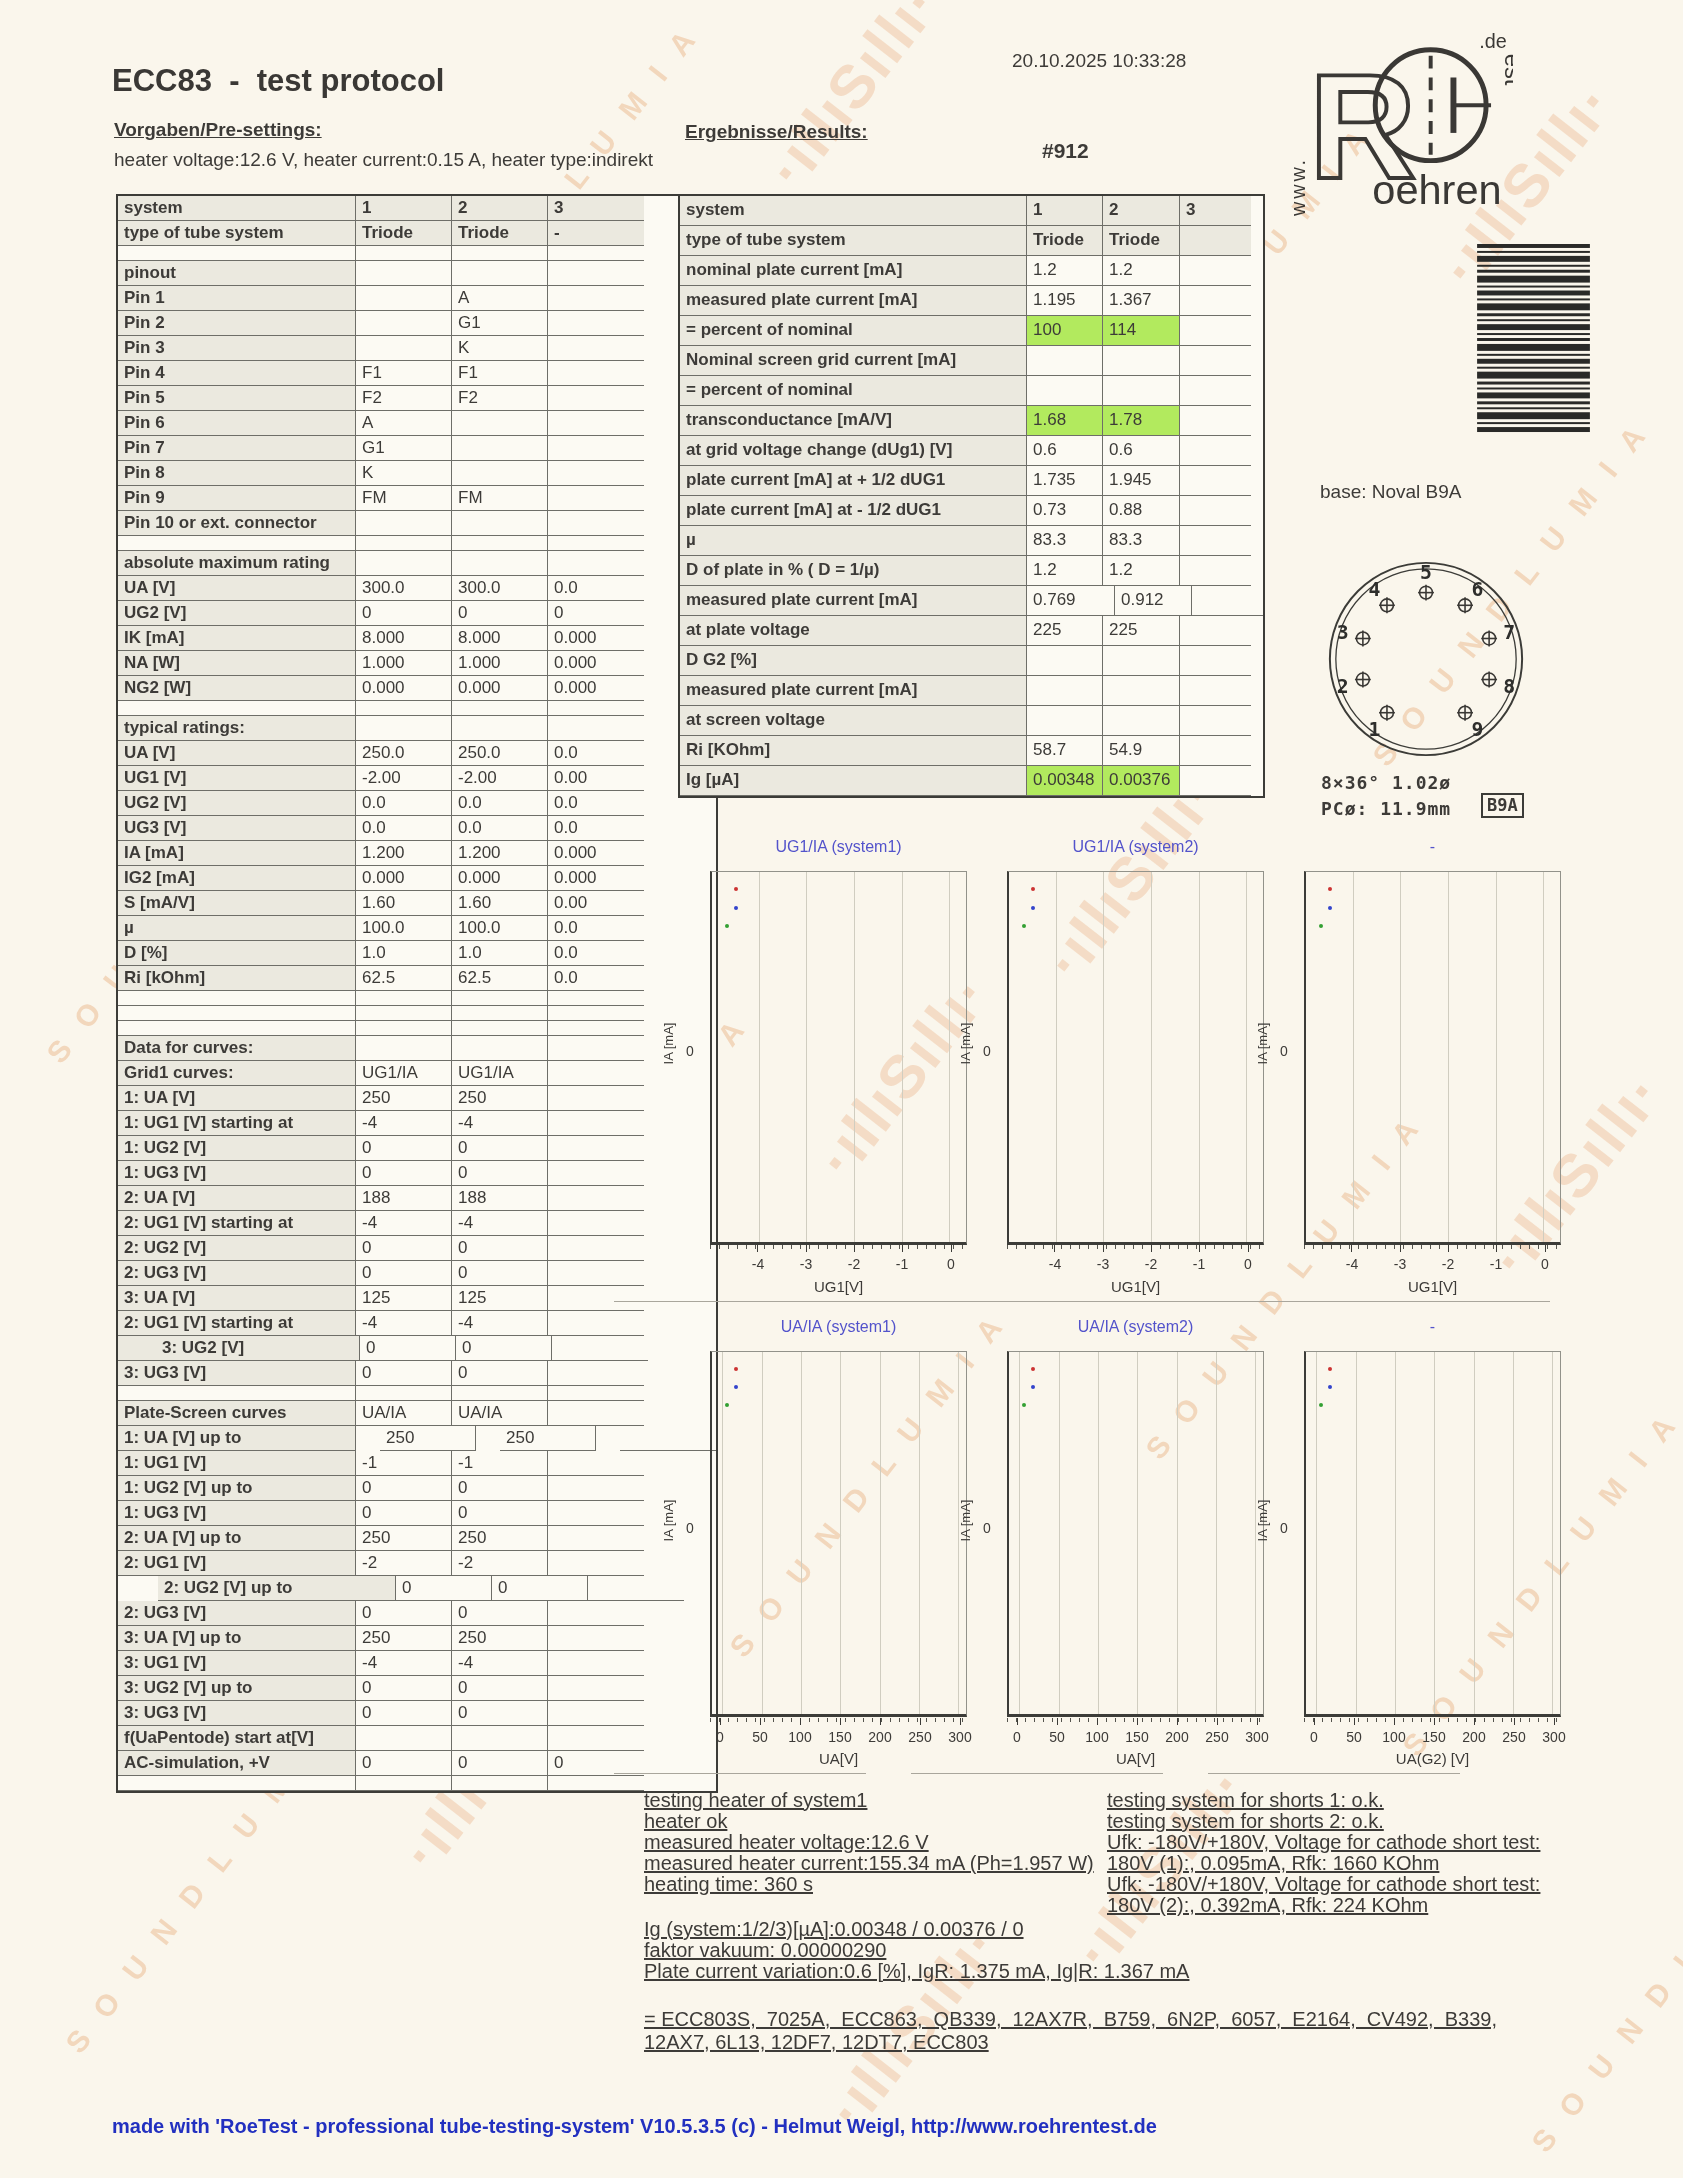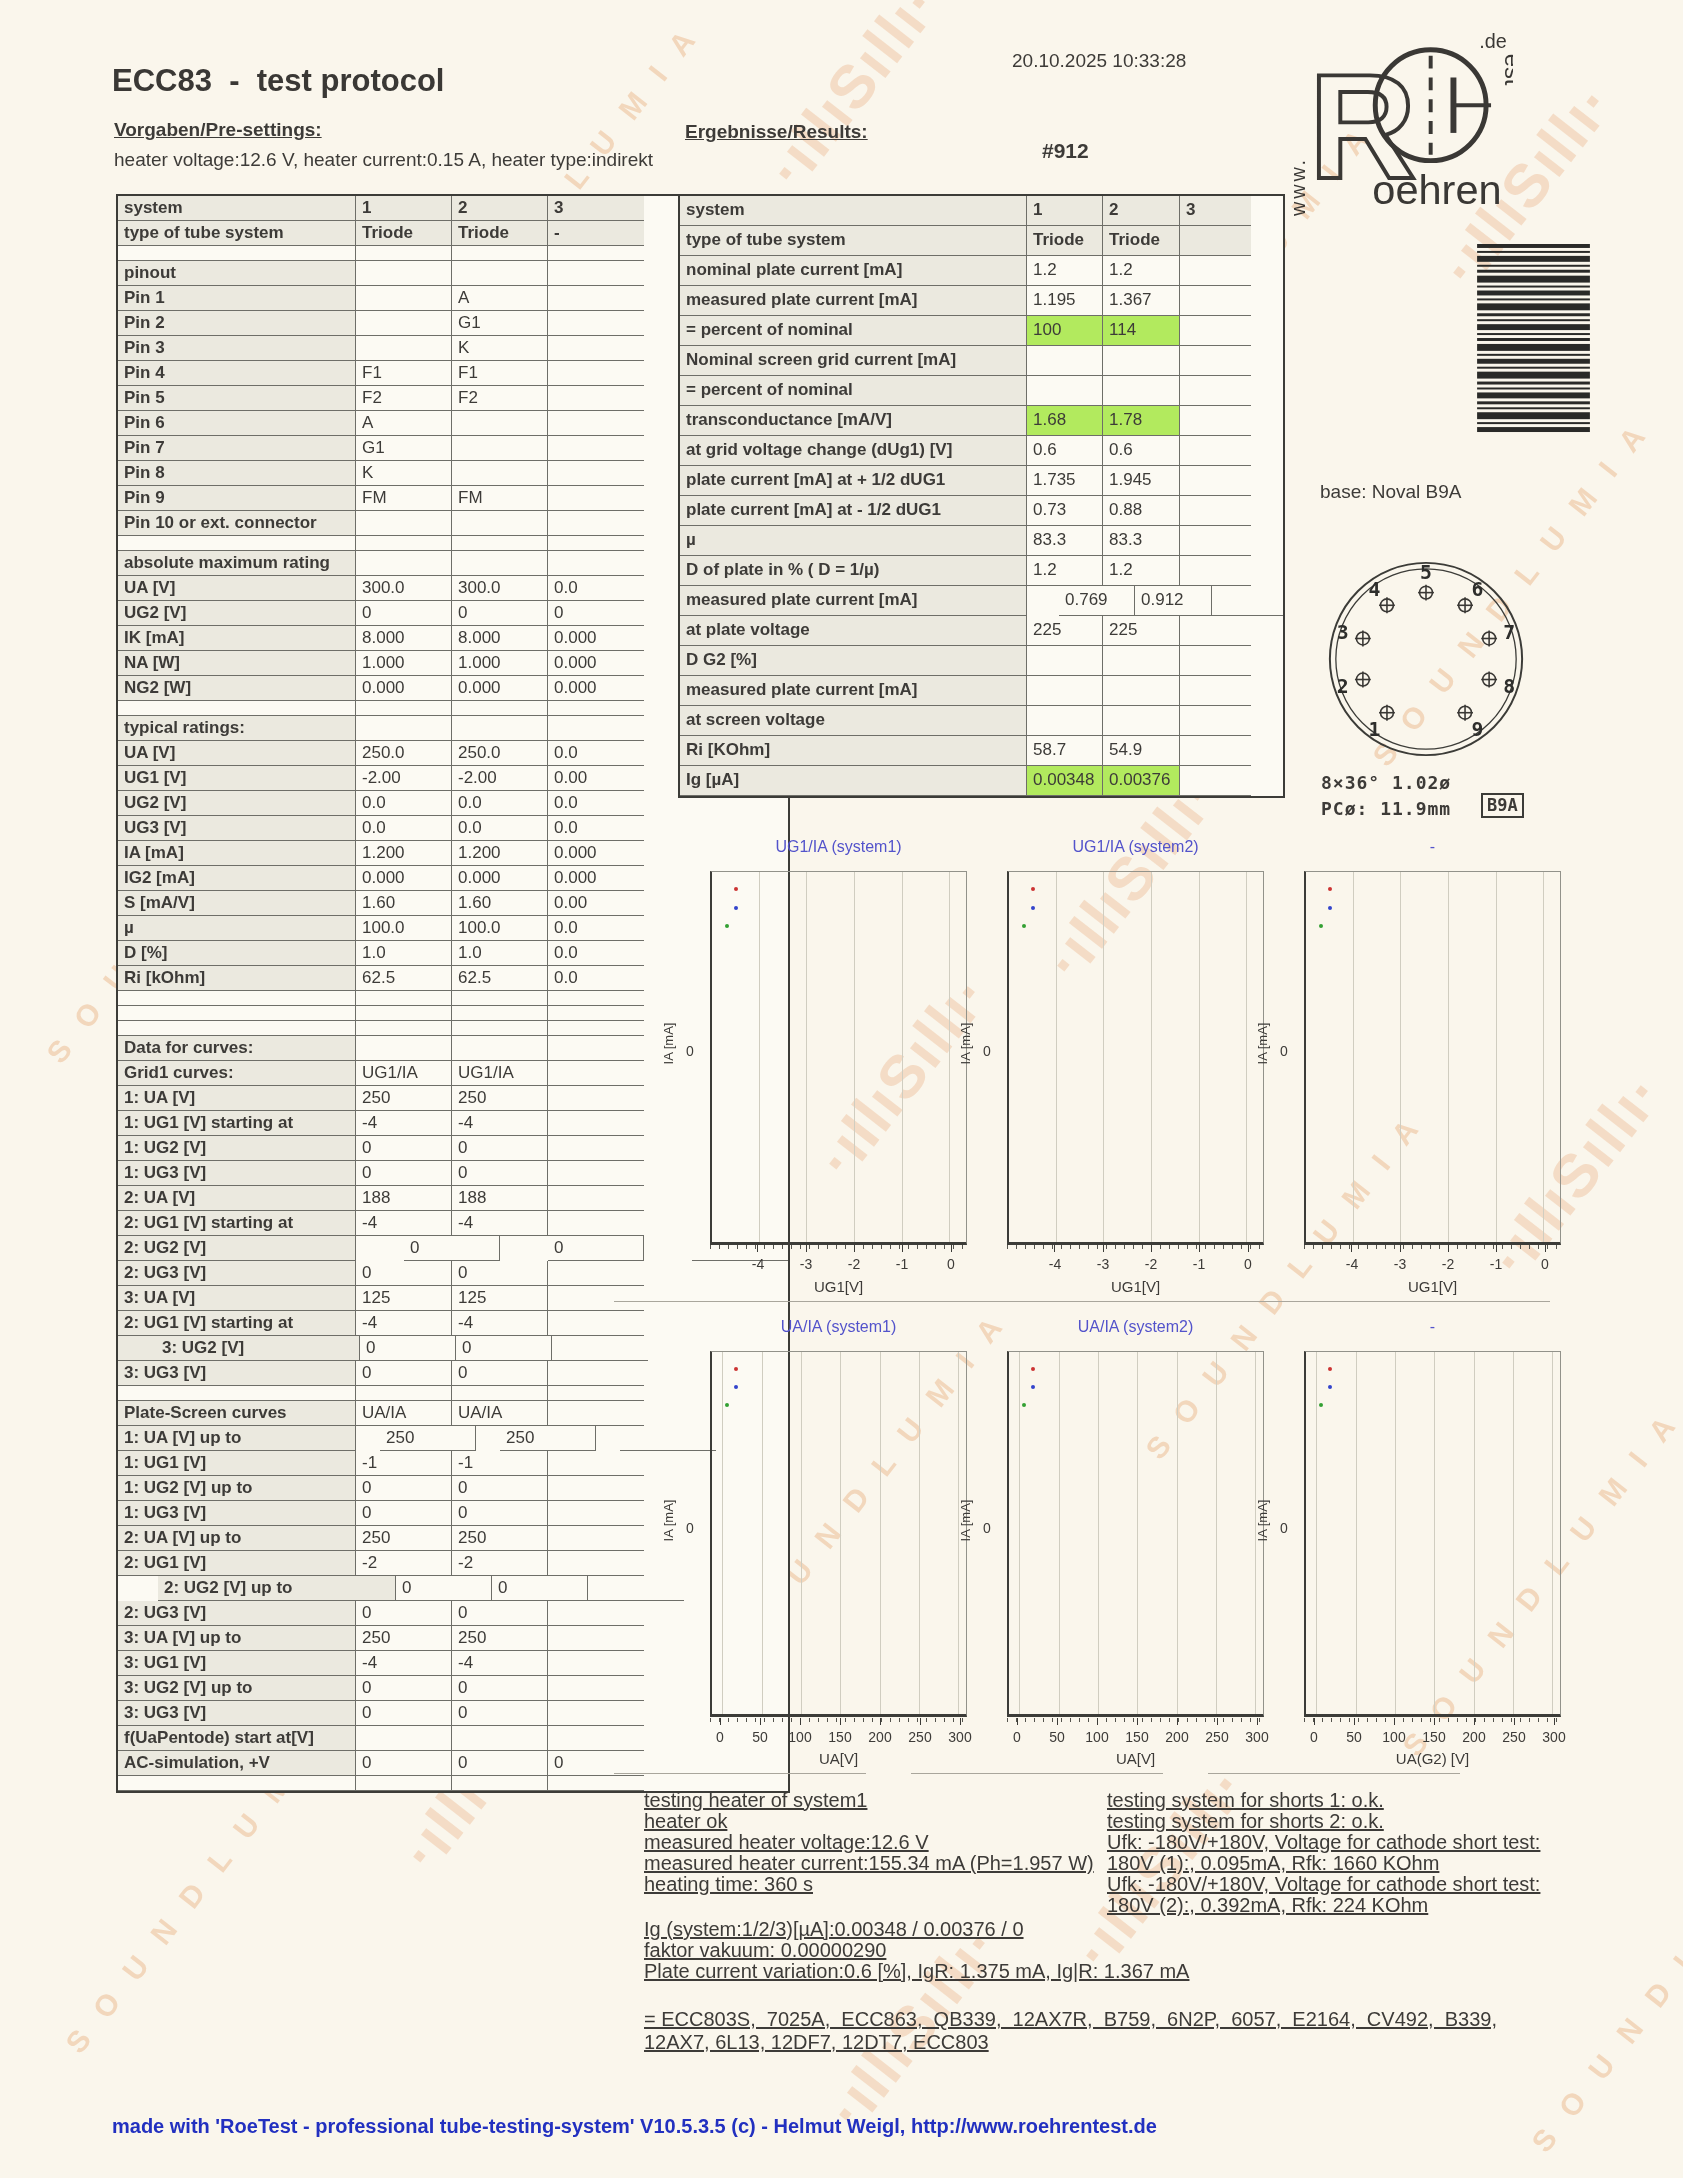--- a/index.html
+++ b/index.html
@@ -398,21 +398,21 @@
         <div class="td" style="width: 96px; line-height: 23px;">188</div>
         <div class="td" style="width: 96px; line-height: 23px;">188</div>
         <div class="td" style="width: 96px; line-height: 23px;"></div>
       </div>
       <div class="tr" style="height: 25px;">
         <div class="td lbl" style="width: 238px; line-height: 23px;">2: UG1 [V] starting at</div>
         <div class="td" style="width: 96px; line-height: 23px;">-4</div>
         <div class="td" style="width: 96px; line-height: 23px;">-4</div>
         <div class="td" style="width: 96px; line-height: 23px;"></div>
       </div>
-      <div class="tr" style="height: 25px; gap: 48px;">
+      <div class="tr" style="height: 25px;">
         <div class="td lbl" style="width: 238px; line-height: 23px;">2: UG2 [V]</div>
         <div class="td" style="width: 96px; line-height: 23px;">0</div>
         <div class="td" style="width: 96px; line-height: 23px;">0</div>
         <div class="td" style="width: 96px; line-height: 23px;"></div>
       </div>
       <div class="tr" style="height: 25px;">
         <div class="td lbl" style="width: 238px; line-height: 23px;">2: UG3 [V]</div>
         <div class="td" style="width: 96px; line-height: 23px;">0</div>
         <div class="td" style="width: 96px; line-height: 23px;">0</div>
         <div class="td" style="width: 96px; line-height: 23px;"></div>
@@ -618,21 +618,21 @@
         <div class="td" style="width: 71px; line-height: 28px;"></div>
       </div>
       <div class="tr" style="height: 30px;">
         <div class="td lbl" style="width: 347px; line-height: 28px;">D of plate in % ( D = 1/µ)</div>
         <div class="td" style="width: 76px; line-height: 28px;">1.2</div>
         <div class="td" style="width: 77px; line-height: 28px;">1.2</div>
         <div class="td" style="width: 71px; line-height: 28px;"></div>
       </div>
       <div class="tr" style="height: 30px;">
         <div class="td lbl" style="width: 347px; line-height: 28px;">measured plate current [mA]</div>
-        <div class="td" style="width: 76px; line-height: 28px; margin-left: 32px;">0.769</div>
+        <div class="td" style="width: 88px; line-height: 28px;">0.769</div>
         <div class="td" style="width: 77px; line-height: 28px;">0.912</div>
         <div class="td" style="width: 71px; line-height: 28px;"></div>
       </div>
       <div class="tr" style="height: 30px;">
         <div class="td lbl" style="width: 347px; line-height: 28px;">at plate voltage</div>
         <div class="td" style="width: 76px; line-height: 28px;">225</div>
         <div class="td" style="width: 77px; line-height: 28px;">225</div>
         <div class="td" style="width: 71px; line-height: 28px;"></div>
       </div>
       <div class="tr" style="height: 30px;">

